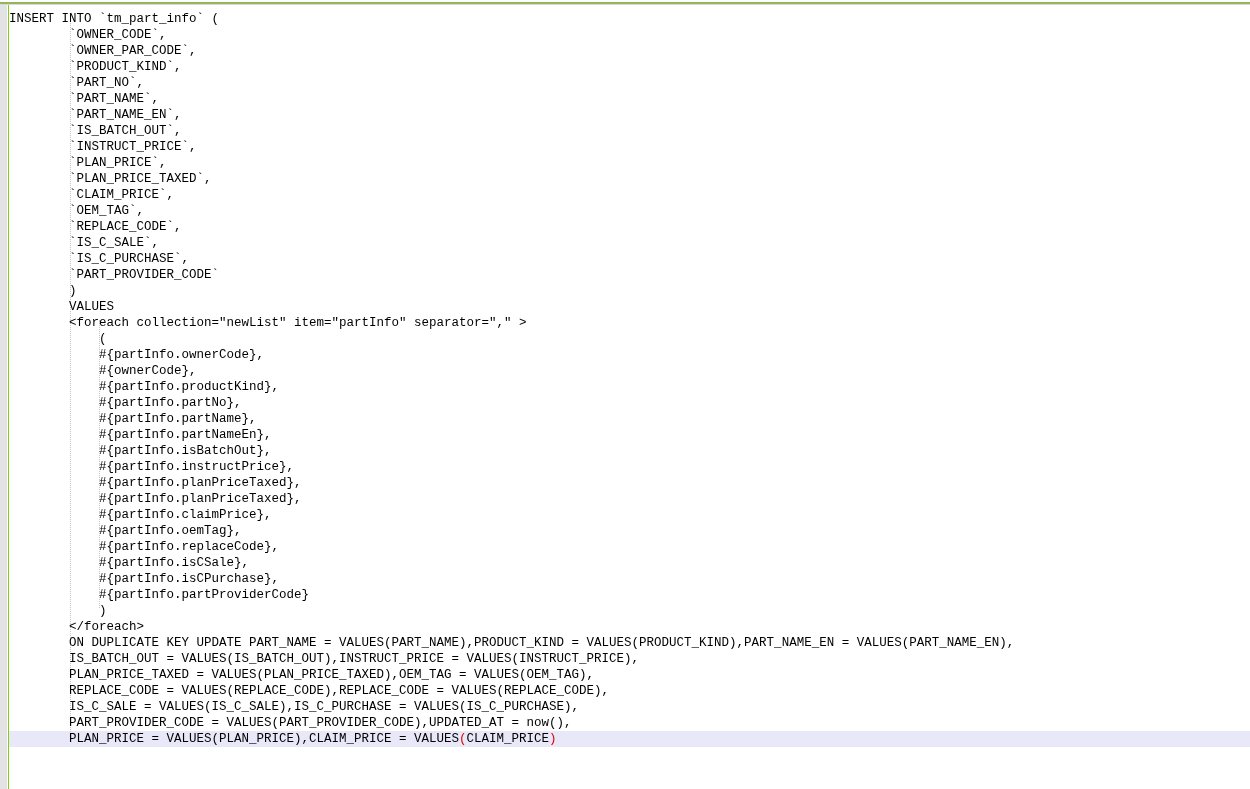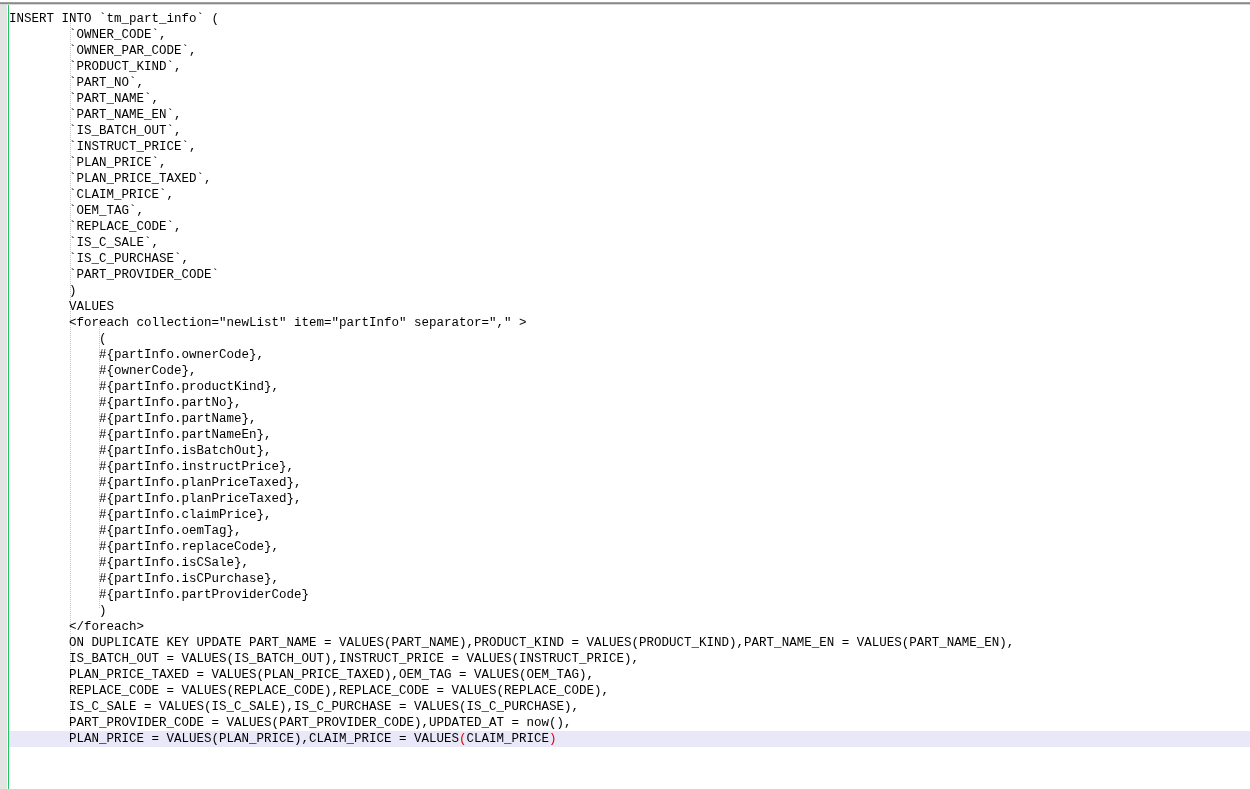--- a/index.html
+++ b/index.html
@@ -14,21 +14,21 @@
     height: 789px;
     overflow: hidden;
     font-family: "Liberation Mono", "DejaVu Sans Mono", monospace;
   }
 
   
   #editor-window {
     position: relative;
     width: 1250px;
     height: 789px;
-    background: #22c55e;
+    background: #84cc16;
   }
 
   
   #top-divider {
     position: absolute;
     left: 0;
     top: 0;
     width: 1250px;
     height: 3px;
     background: #ffffff;

